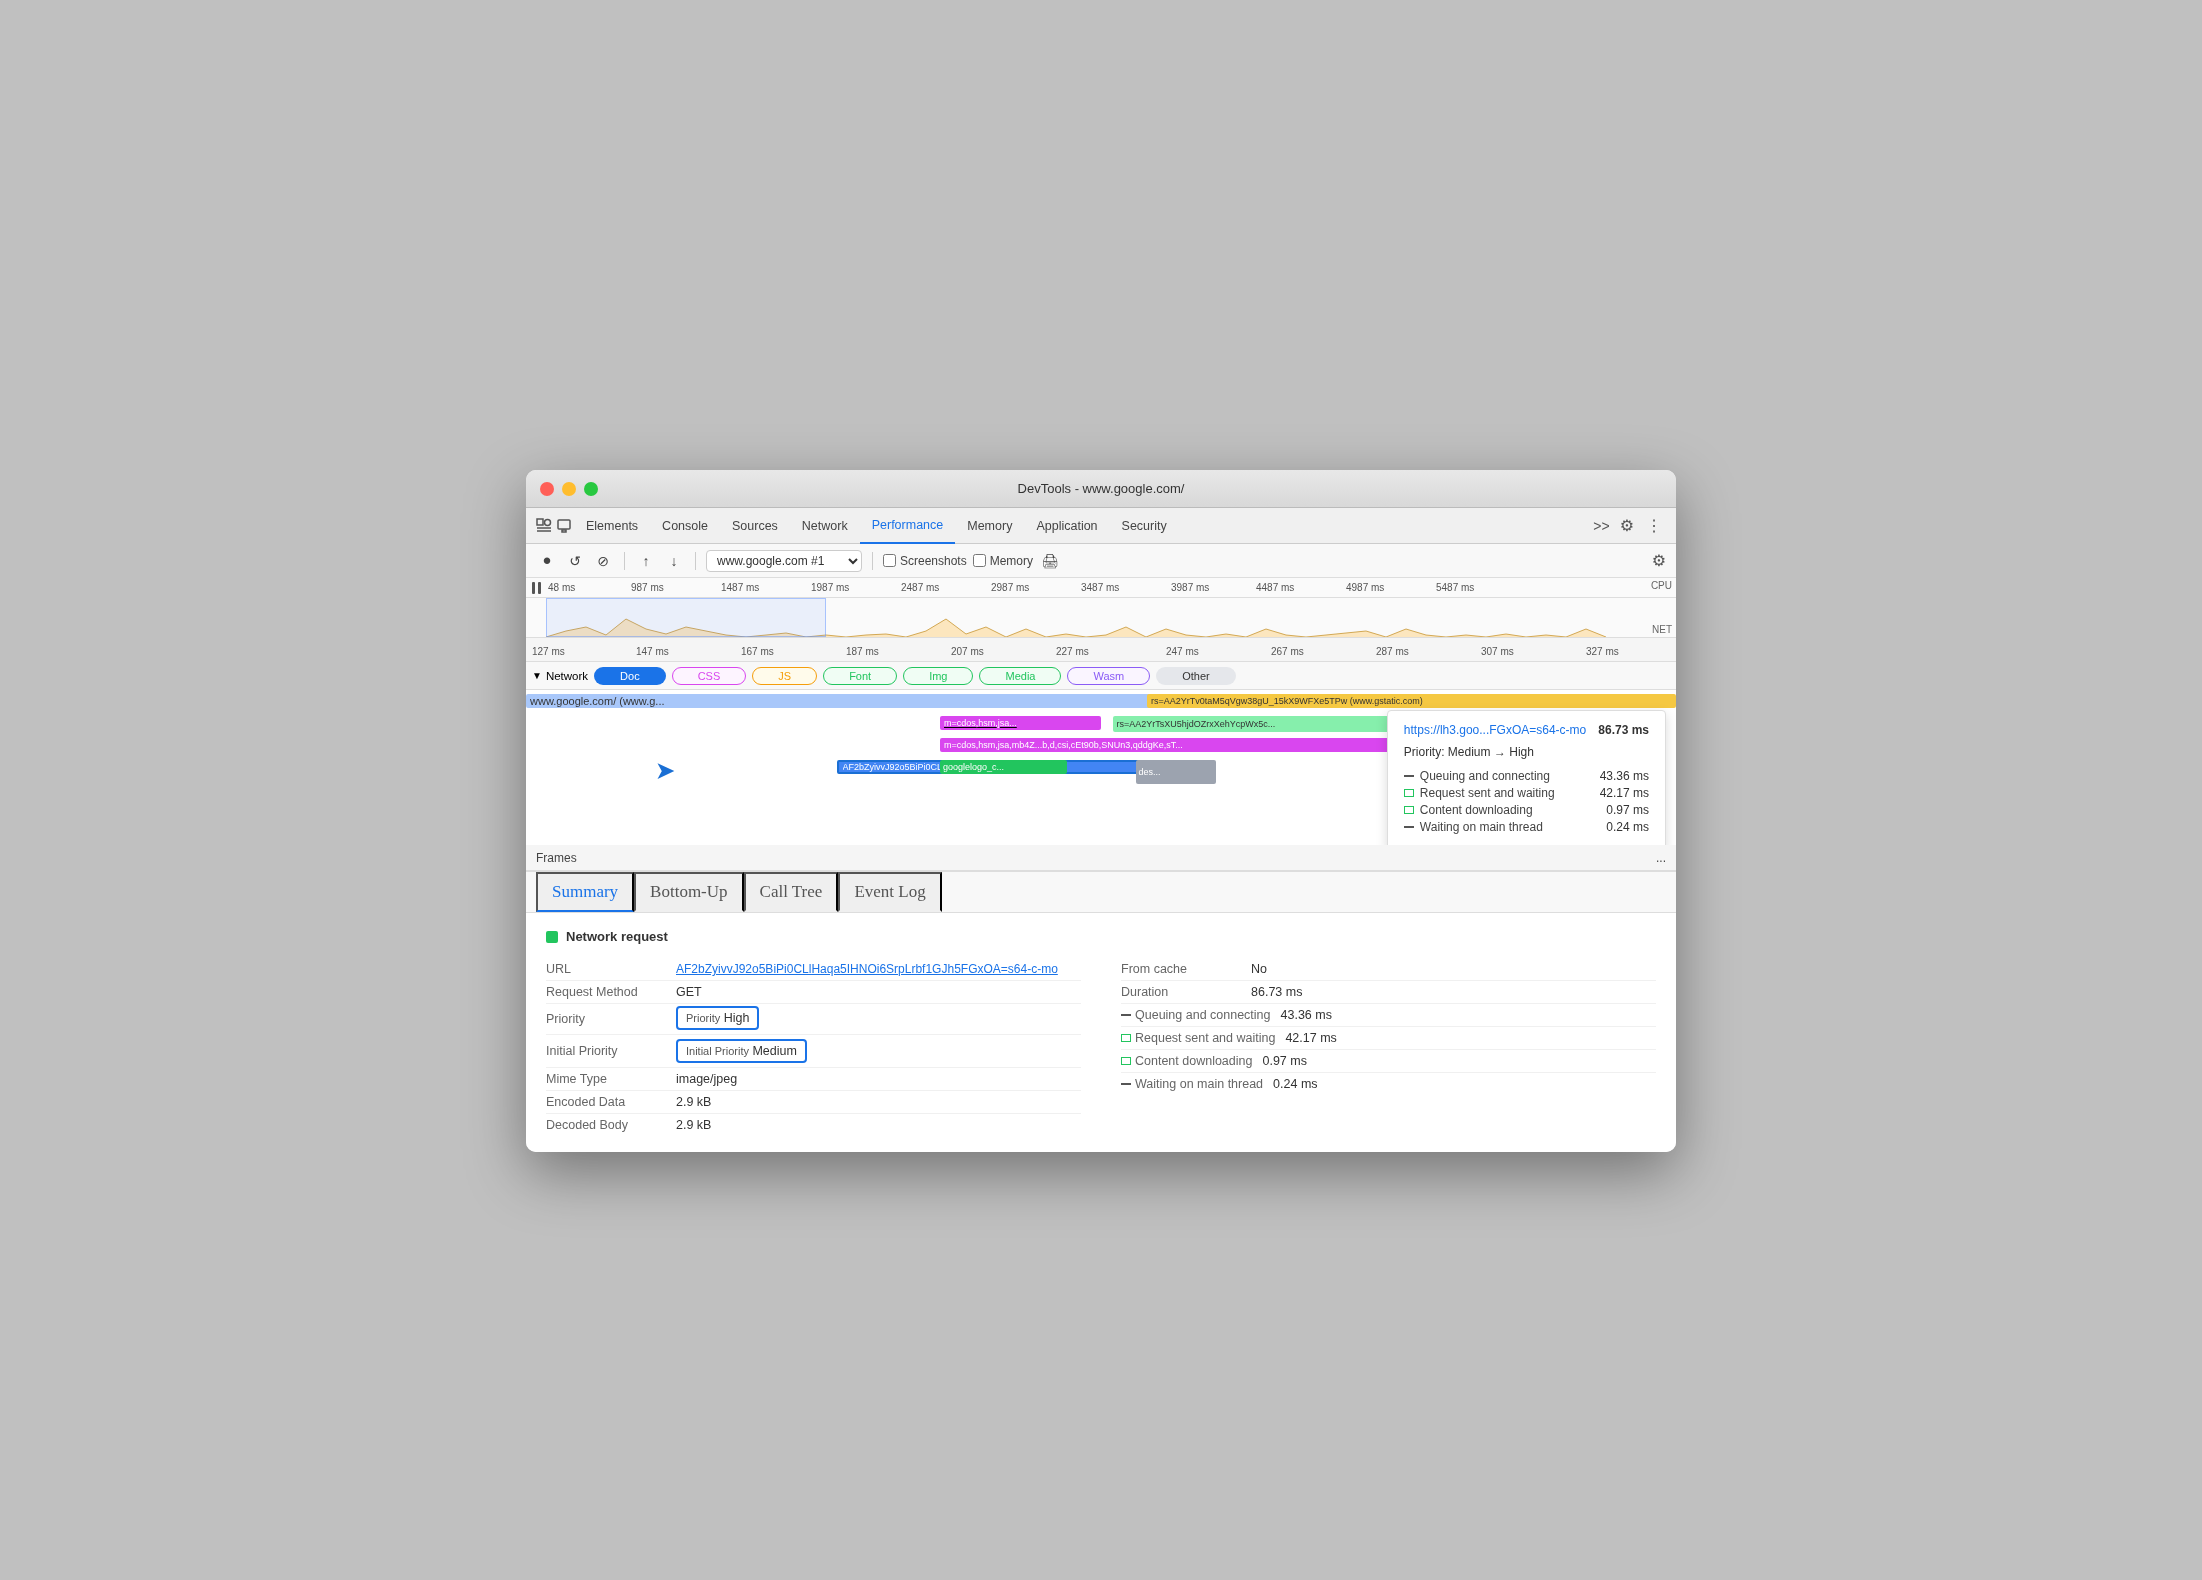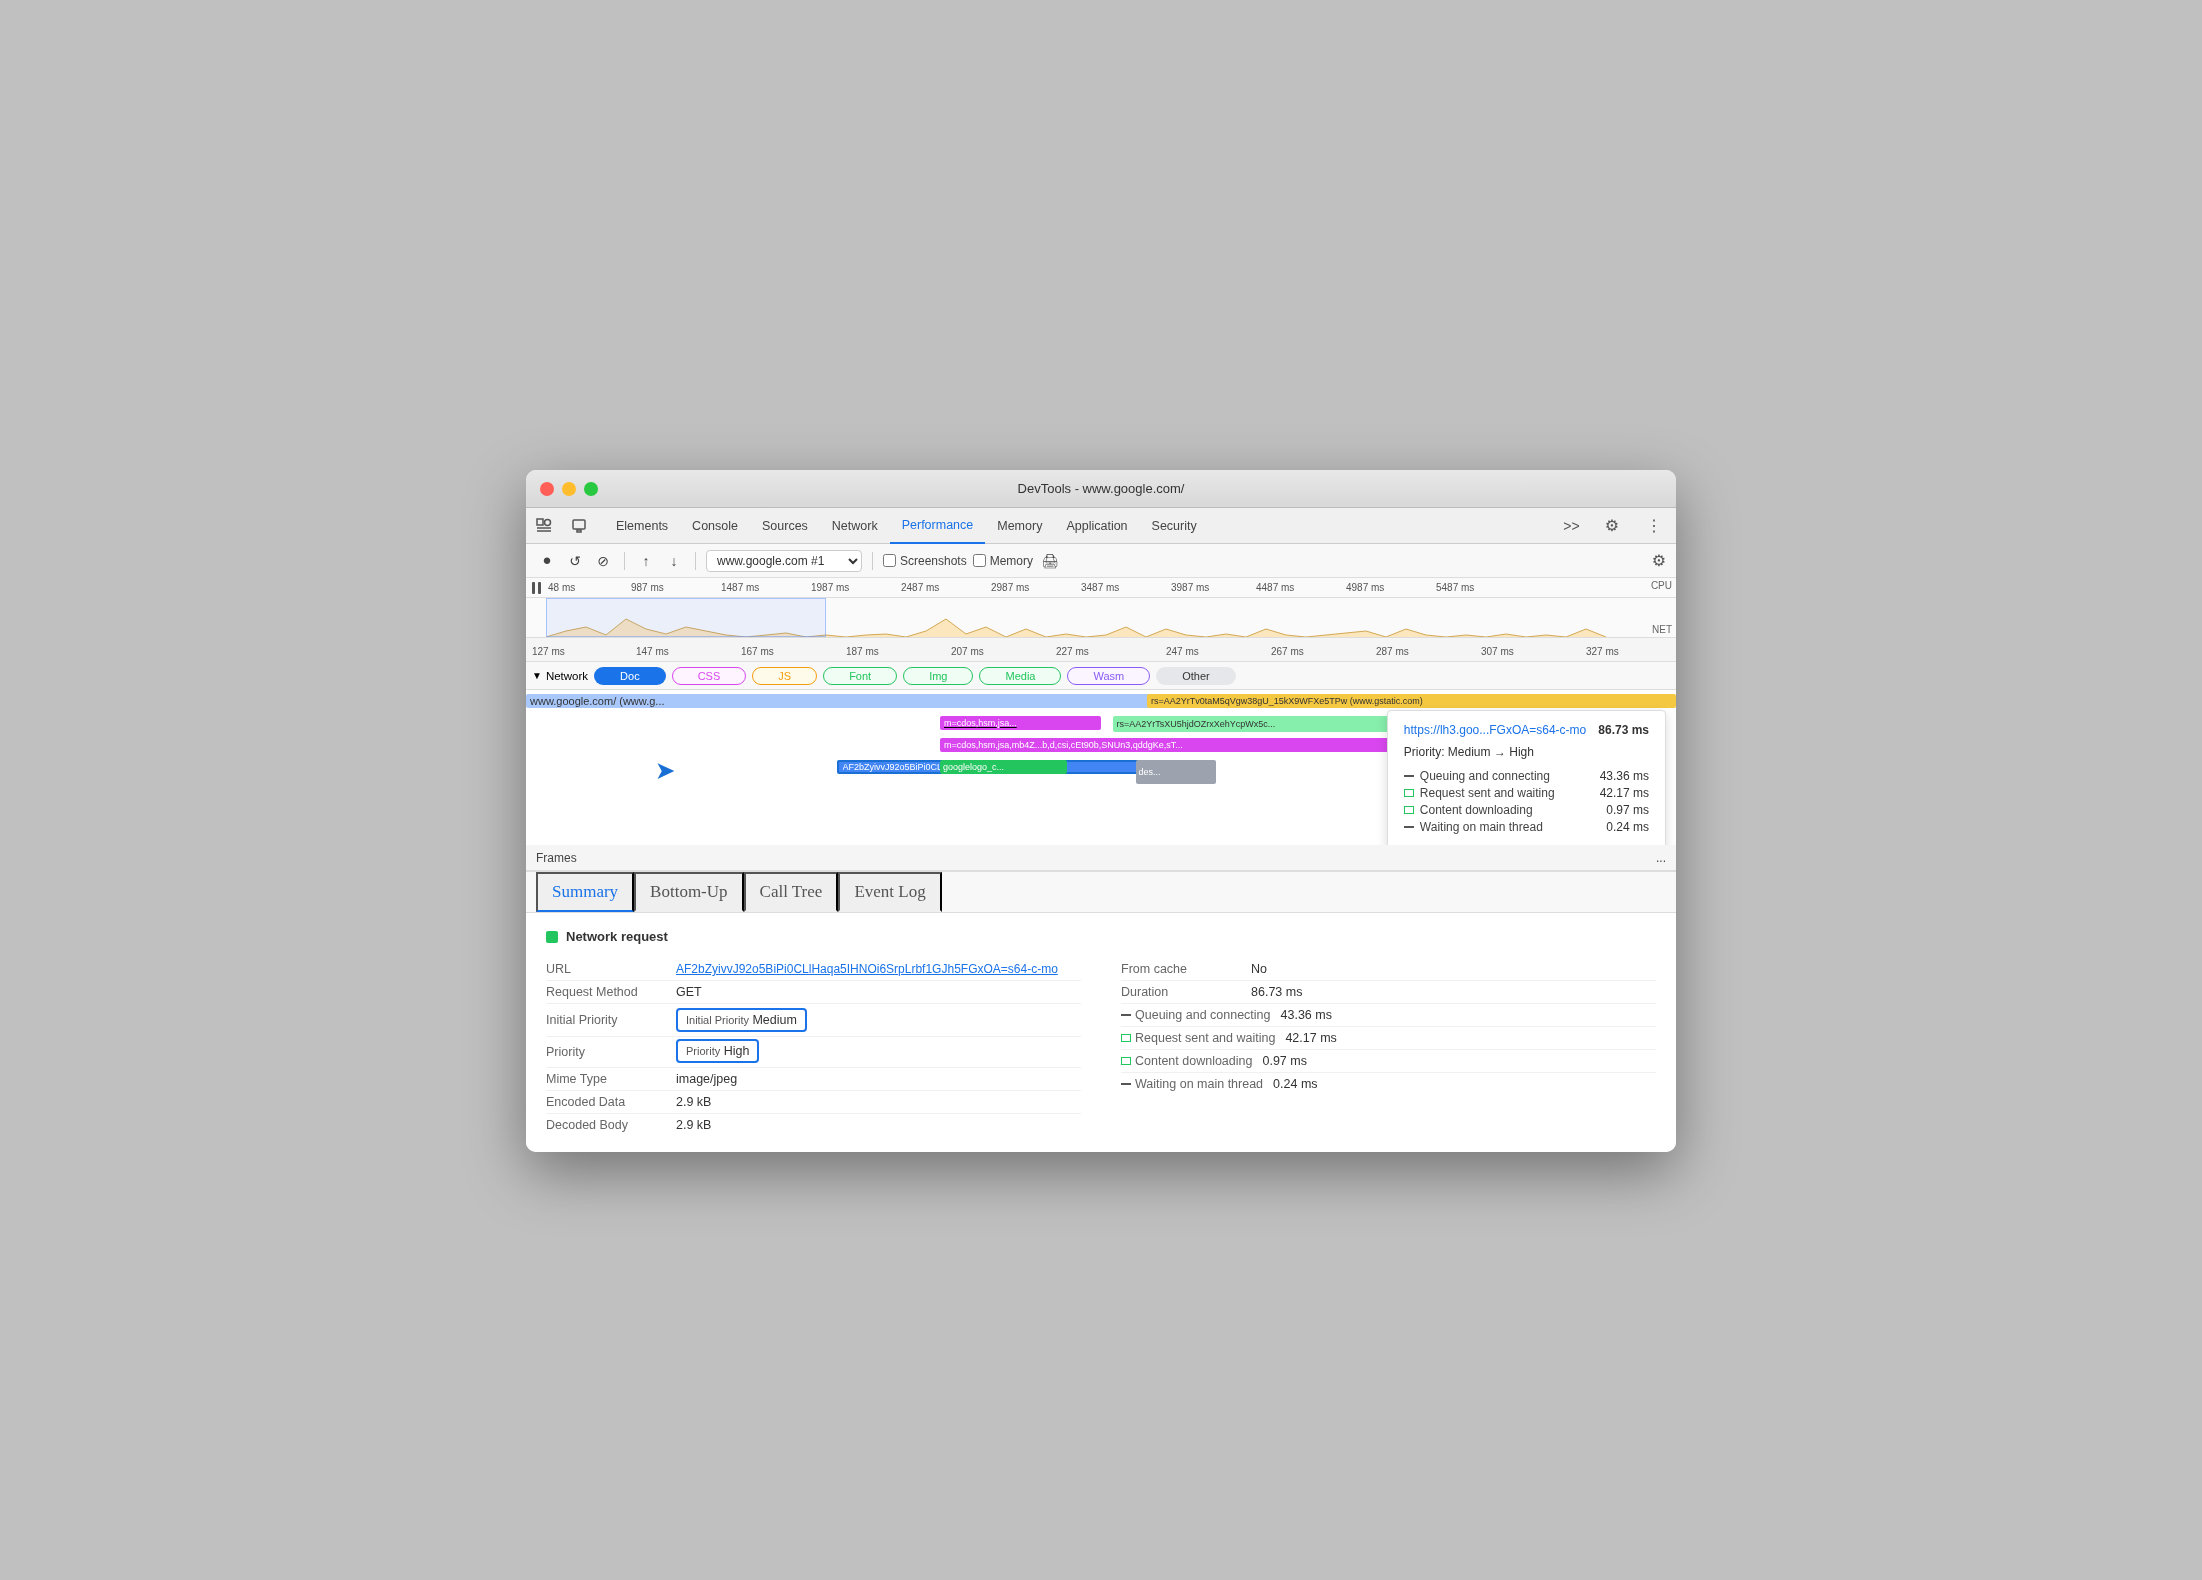--- a/index.html
+++ b/index.html
@@ -50,21 +50,21 @@
       color: #333;
     }
     
     .devtools-header {
       background: #f0f0f0;
       border-bottom: 1px solid #ccc;
       padding: 0 8px;
       display: flex;
       align-items: center;
       height: 36px;
-      gap: 15px;
+      gap: 0;
     }
     .devtools-icon {
       width: 20px; height: 20px;
       display: flex; align-items: center; justify-content: center;
       font-size: 14px; color: #555;
     }
     .devtools-nav {
       display: flex;
       align-items: center;
       gap: 0;
@@ -583,29 +583,29 @@
             <span class="summary-key">URL</span>
             <span class="summary-value">
               <a class="link">AF2bZyivvJ92o5BiPi0CLlHaqa5IHNOi6SrpLrbf1GJh5FGxOA=s64-c-mo</a>
             </span>
           </div>
           <div class="summary-row">
             <span class="summary-key">Request Method</span>
             <span class="summary-value">GET</span>
           </div>
           <div class="summary-row" style="align-items:center;">
+            <span class="summary-key">Priority</span>
+            <span class="summary-value">
+              <span style="border:2px solid #1a73e8;border-radius:4px;padding:3px 8px;display:inline-block;margin-top:-2px;"><span style="font-size:11px;color:#555;">Priority</span>&nbsp;<span style="font-size:12.5px;font-weight:500;">High</span></span>
+            </span>
+          </div>
+          <div class="summary-row" style="align-items:center;">
             <span class="summary-key">Initial Priority</span>
             <span class="summary-value">
               <span style="border:2px solid #1a73e8;border-radius:4px;padding:3px 8px;display:inline-block;"><span style="font-size:11px;color:#555;">Initial Priority</span>&nbsp;<span style="font-size:12.5px;font-weight:500;">Medium</span></span>
-            </span>
-          </div>
-          <div class="summary-row" style="align-items:center;">
-            <span class="summary-key">Priority</span>
-            <span class="summary-value">
-              <span style="border:2px solid #1a73e8;border-radius:4px;padding:3px 8px;display:inline-block;margin-top:-2px;"><span style="font-size:11px;color:#555;">Priority</span>&nbsp;<span style="font-size:12.5px;font-weight:500;">High</span></span>
             </span>
           </div>
           <div class="summary-row">
             <span class="summary-key">Mime Type</span>
             <span class="summary-value">image/jpeg</span>
           </div>
           <div class="summary-row">
             <span class="summary-key">Encoded Data</span>
             <span class="summary-value">2.9 kB</span>
           </div>

